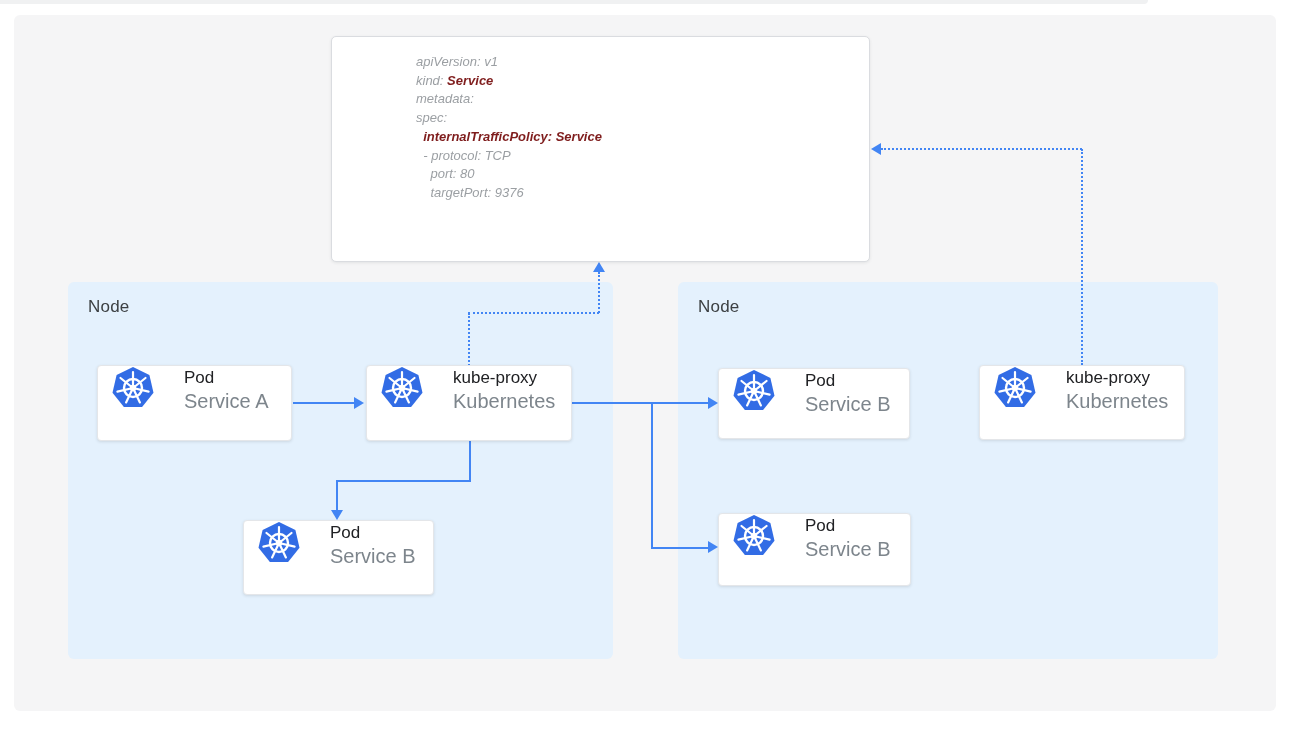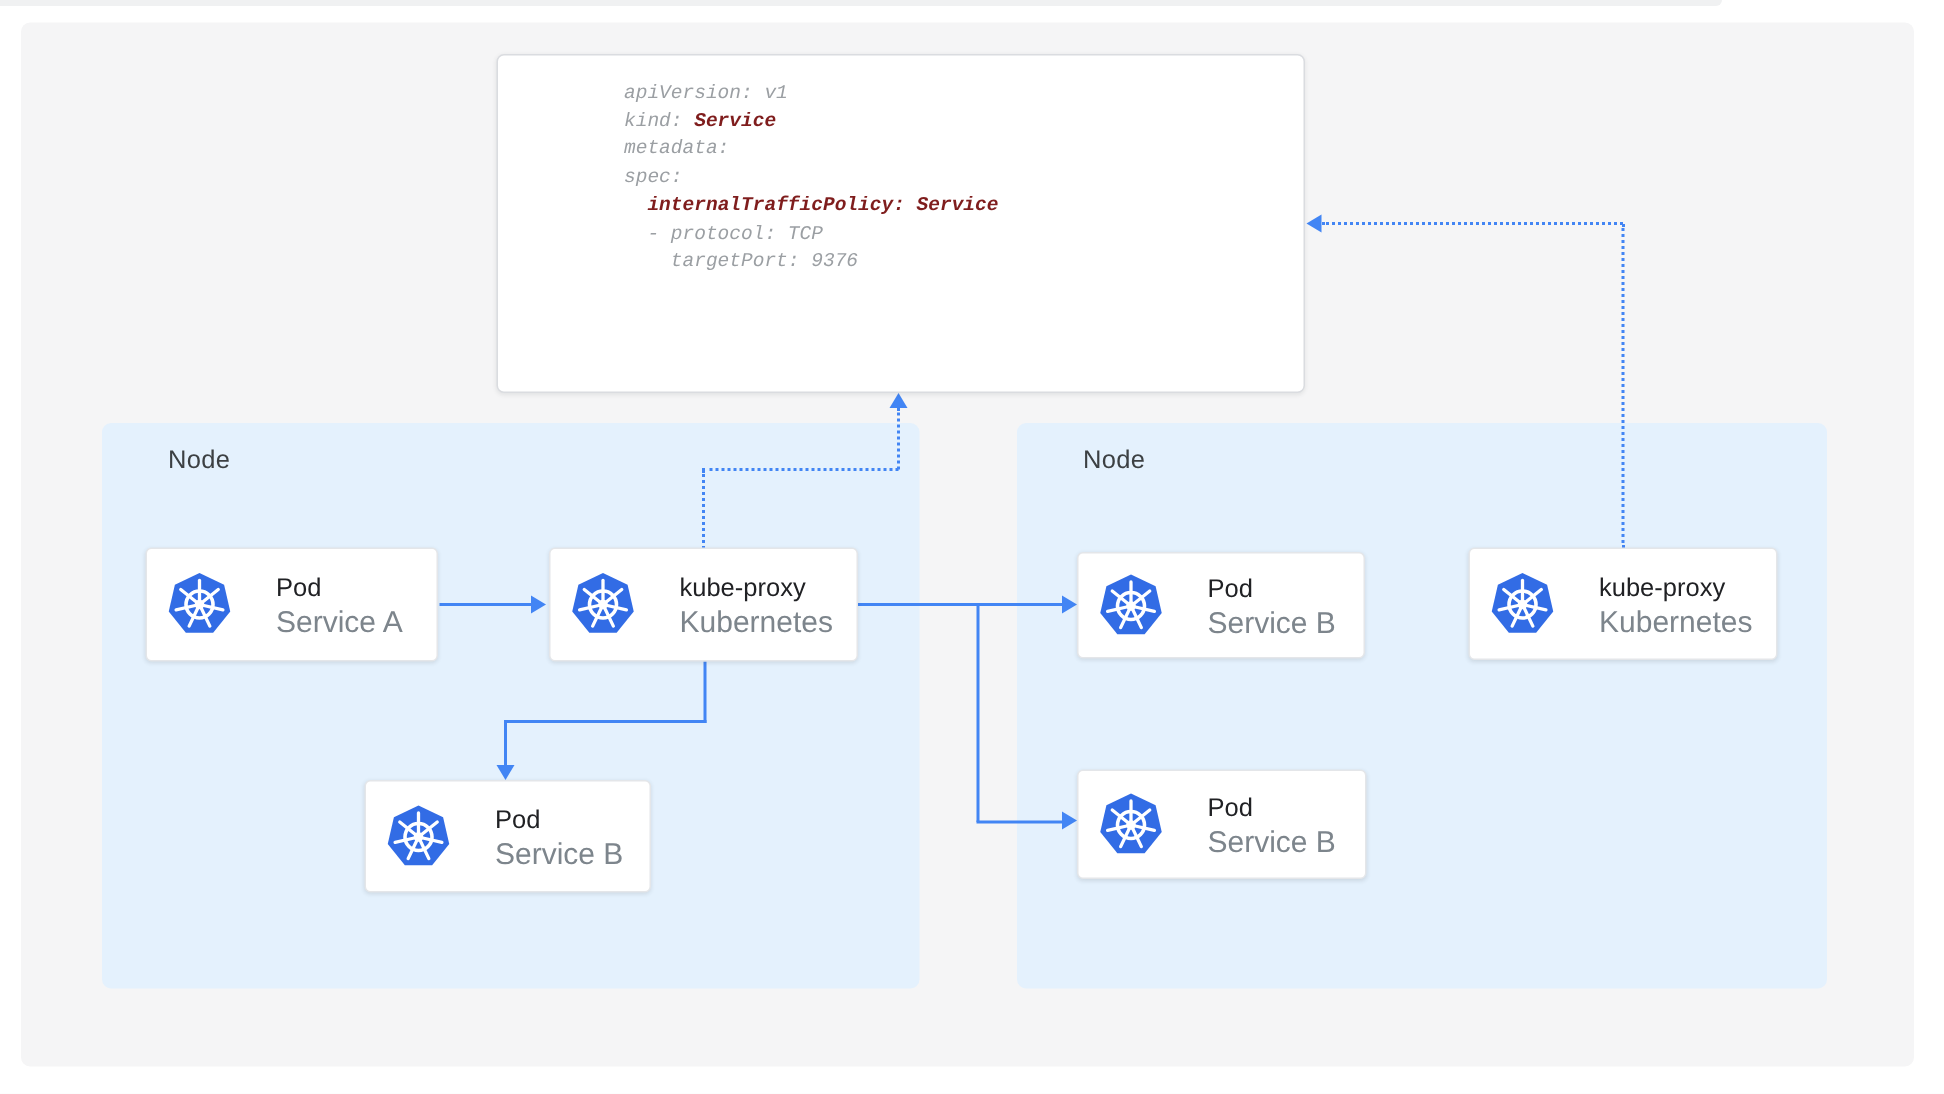--- a/index.html
+++ b/index.html
@@ -9,34 +9,34 @@
   .top-strip { position:absolute; left:0; top:0; width:1148px; height:4px;
                background:#f0f1f2; border-radius:0 0 4px 0; }
 
   .panel { position:absolute; left:14px; top:15px; width:1262px; height:696px;
            background:#f5f5f6; border-radius:6px; }
 
   .node { position:absolute; background:#e4f1fd; border-radius:6px; z-index:1; }
   .node-1 { left:68px; top:282px; width:545px; height:377px; }
   .node-2 { left:678px; top:282px; width:540px; height:377px; }
   .node-label { position:absolute; left:20px; top:15px; font-size:17px;
-                color:#3c4043; letter-spacing:.2px;margin-left:24px; }
+                color:#3c4043; letter-spacing:.2px; }
 
   .yaml-card { position:absolute; left:331px; top:36px; width:539px; height:226px;
                background:#ffffff; border:1px solid #dadce0; border-radius:5px;
                box-shadow:0 1px 3px rgba(60,64,67,.10); z-index:3;
                padding:16px 0 0 84px; }
-  .code-line { font-family:Liberation Mono, monospace; font-style:italic;
+  .code-line { font-family:Liberation Sans, sans-serif; font-style:italic;
                font-size:13px; line-height:18.7px; color:#9b9fa3; white-space:pre; }
   .code-line span { white-space:pre; }
   .code-bold { font-weight:700; color:#7f1d1d; }
 
   .card { position:absolute; background:#ffffff; border:1px solid #e4e6e9;
           border-radius:4px; box-shadow:0 1px 3px rgba(60,64,67,.14);
-          display:flex; align-items:center; padding-left:13px; z-index:3; }
+          display:flex; align-items:flex-start; padding-left:13px; z-index:3; }
   .card-pod-a       { left:97px;  top:365px; width:195px; height:76px; }
   .card-kproxy-1    { left:366px; top:365px; width:206px; height:76px; }
   .card-pod-b1      { left:718px; top:368px; width:192px; height:71px; }
   .card-kproxy-2    { left:979px; top:365px; width:206px; height:75px; }
   .card-pod-b2      { left:243px; top:520px; width:191px; height:75px; }
   .card-pod-b3      { left:718px; top:513px; width:193px; height:73px; }
   .k8s-icon { width:44px; height:44px; flex:0 0 44px; }
   .card-text { margin-left:29px; display:flex; flex-direction:column; }
   .card-title { font-size:17px; line-height:24px; color:#202124; }
   .card-sub   { font-size:20px; line-height:22px; color:#7d858c; }
@@ -123,20 +123,21 @@
 <div class="dot-h d5"></div>
 <div class="head head-left d5h"></div>
 
 <div class="yaml-card">
   <div class="code-line"><span>apiVersion: v1</span></div>
   <div class="code-line"><span>kind: </span><span class="code-bold">Service</span></div>
   <div class="code-line"><span>metadata:</span></div>
   <div class="code-line"><span>spec:</span></div>
   <div class="code-line"><span>  </span><span class="code-bold">internalTrafficPolicy: Service</span></div>
   <div class="code-line"><span>  - protocol: TCP</span></div>
+  <div class="code-line"><span>    port: 80</span></div>
   <div class="code-line"><span>    targetPort: 9376</span></div>
 </div>
 
 <div class="card card-pod-a">
   <svg class="k8s-icon" viewBox="0 0 44 44">
       <use href="#k8s-logo"></use>
     </svg>
   <div class="card-text">
     <div class="card-title">Pod</div>
     <div class="card-sub">Service A</div>

